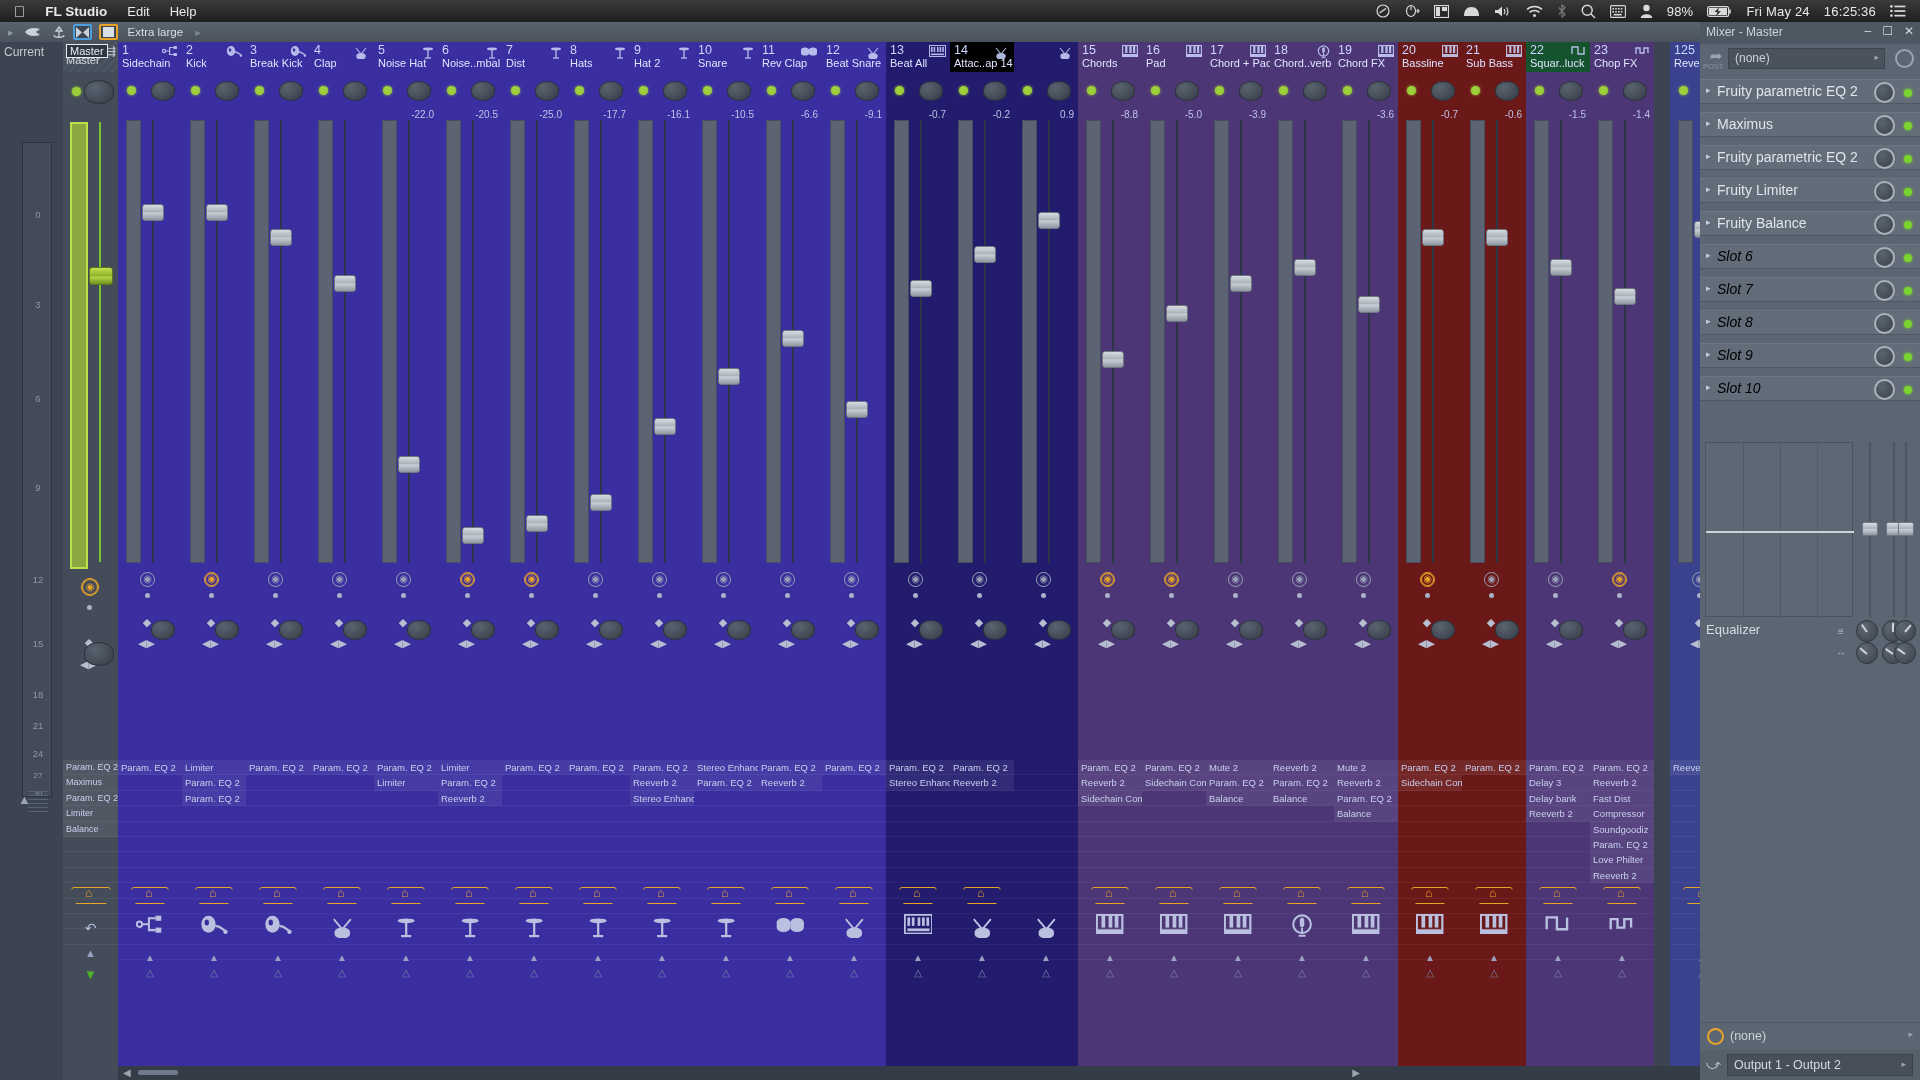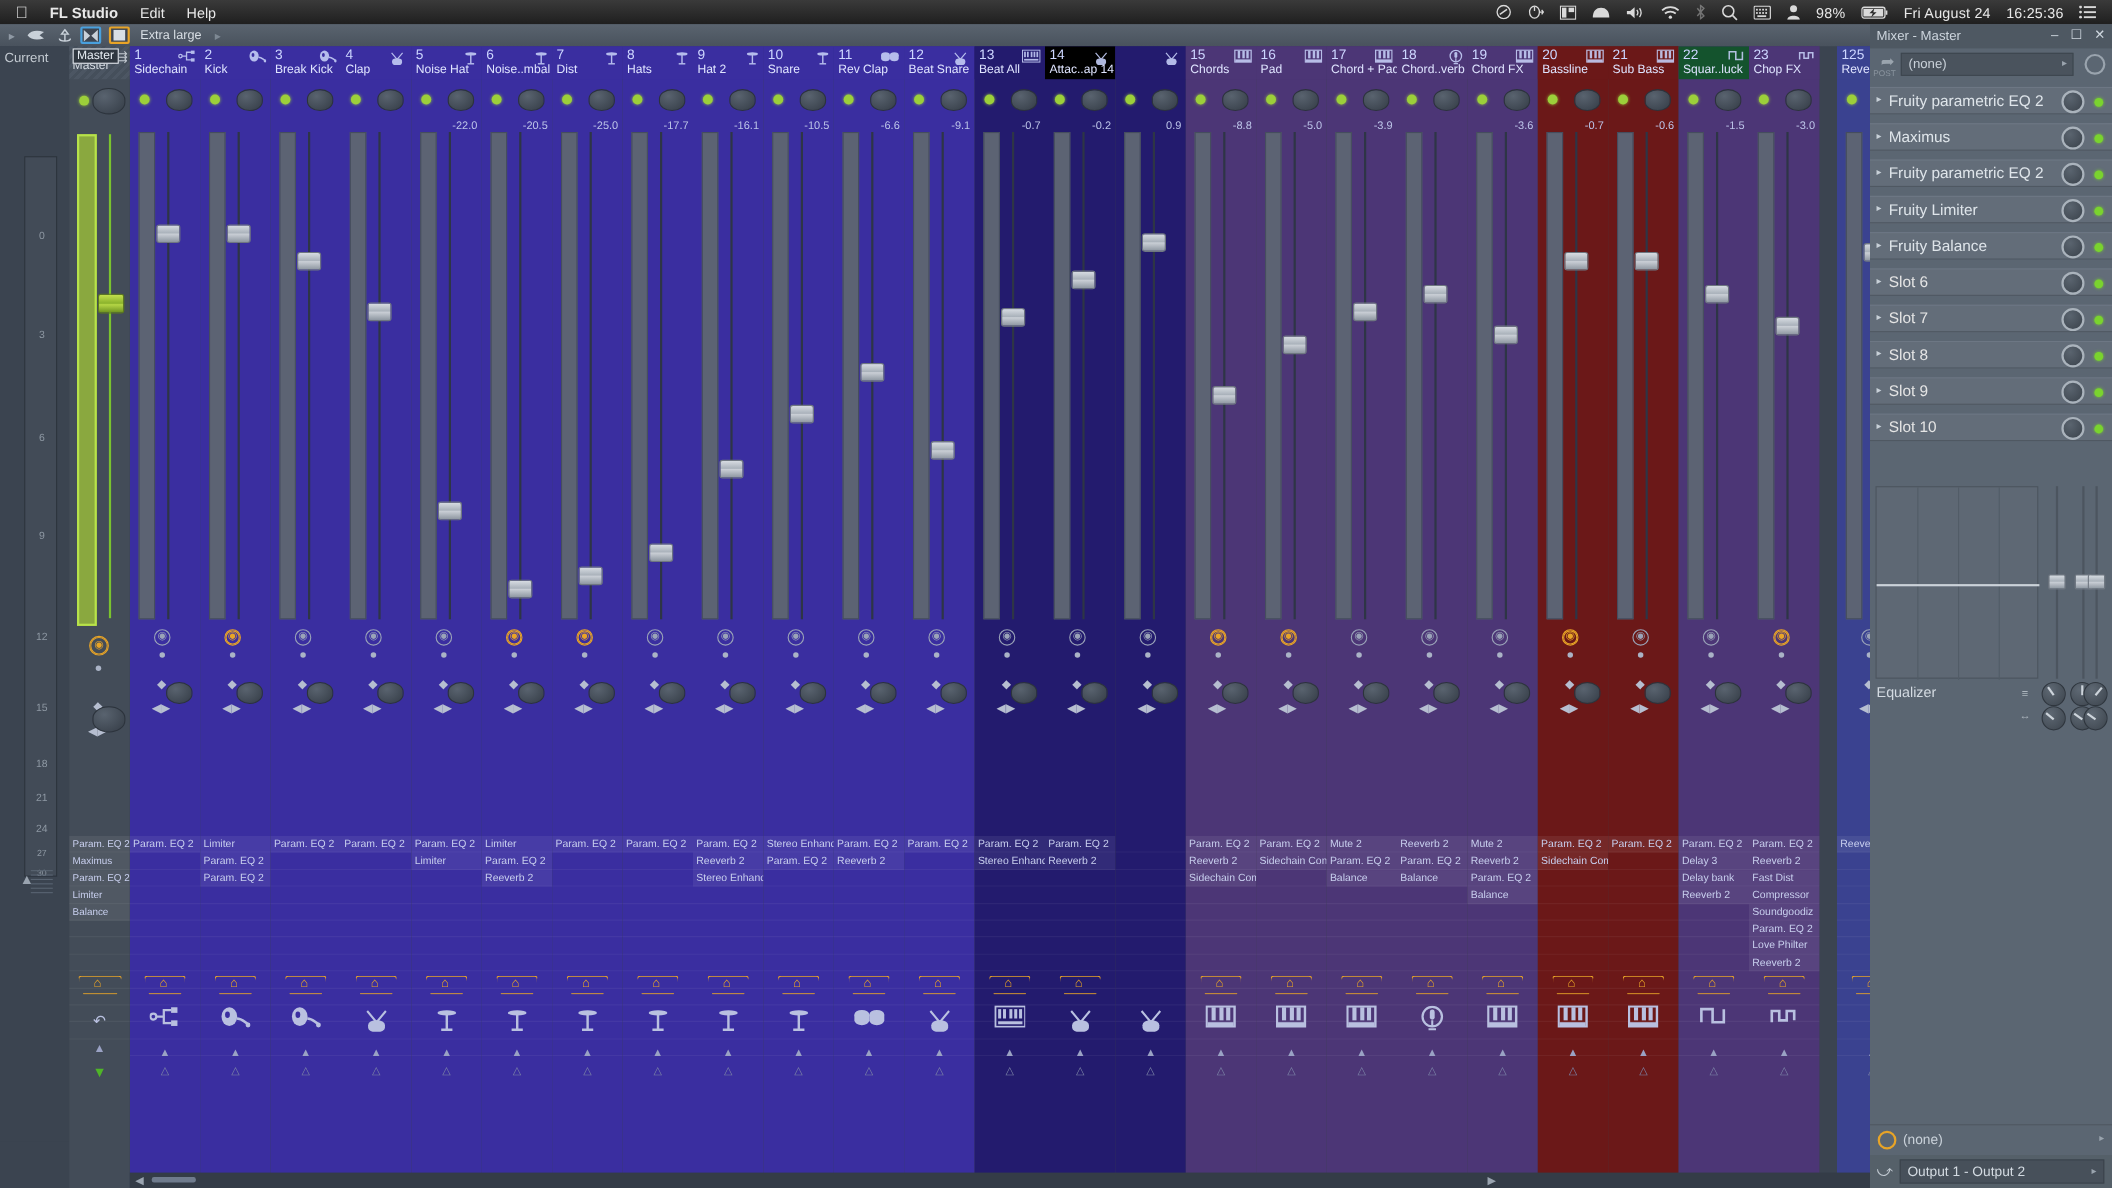--- a/index.html
+++ b/index.html
@@ -130,21 +130,21 @@
     background:#4a535d; border:1px solid #3d464f; color:#c9d1d9; font-size:12px;
     padding:2px 0 0 6px; }
   #rpsel .combo .arr { position:absolute; right:5px; top:3px; font-size:9px; color:#9aa4ae; }
   #rpsel .clock { position:absolute; right:6px; top:5px; width:19px; height:19px;
     border-radius:50%; border:2px solid #9aa4ae; }
 
   .slotrow { position:absolute; left:0; width:220px; height:25px;
     background:#636d79; border-top:1px solid #6d7784; border-bottom:1px solid #4f5862; }
   .slotrow .exp { position:absolute; left:6px; top:5px; font-size:9px; color:#c8d0d8; }
   .slotrow .nm { position:absolute; left:17px; top:3px; font-size:14px; color:#dfe5ea; }
-  .slotrow .nm.empty { color:#e5e5e5; }
+  .slotrow .nm.empty { color:#000000; font-style:italic; }
   .slotrow .kb { position:absolute; right:25px; top:2px; width:21px; height:21px;
     border-radius:50%; background:radial-gradient(ellipse at 35% 30%,#5a646f,#3a424b);
     border:2px solid #aab3bc; }
   .slotrow .sled { position:absolute; right:8px; top:9px; width:8px; height:8px;
     border-radius:50%; background:#7ad32e; box-shadow:0 0 3px #7ad32e; }
 
   #eqbox { position:absolute; left:5px; top:420px; width:148px; height:175px;
     background:#5e6874; border:1px solid #4b545e; }
   #eqbox .vl { position:absolute; top:0; width:1px; height:175px; background:#525c67; }
   #eqbox .hline { position:absolute; left:0; top:88px; width:148px; height:2px;
@@ -268,21 +268,21 @@
     </span>
     <span class="clocktxt">98%</span>
     <span class="ic">
       <svg width="25" height="13" viewBox="0 0 25 13">
           <rect x="0.6" y="1.6" width="21" height="9.8" rx="2" fill="none" stroke="#e8e8e8" stroke-width="1.2"></rect>
           <rect x="2" y="3" width="18" height="7" fill="#e8e8e8"></rect>
           <path d="M12 2.5 L7.5 7 h3 L9 11 L14 6.2 h-3 Z" fill="#2a2a2a"></path>
           <path d="M23 4.5 v4" stroke="#e8e8e8" stroke-width="1.6"></path>
         </svg>
     </span>
-    <span class="clocktxt">Fri August 24</span>
+    <span class="clocktxt">Fri May 24</span>
     <span class="clocktxt">16:25:36</span>
     <span class="ic">
       <svg width="16" height="12" viewBox="0 0 16 12">
           <g fill="#e8e8e8">
             <circle cx="1.4" cy="1.4" r="1.3"></circle>
             <circle cx="1.4" cy="6" r="1.3"></circle>
             <circle cx="1.4" cy="10.6" r="1.3"></circle>
             <rect x="4.4" y="0.6" width="11" height="1.7"></rect>
             <rect x="4.4" y="5.2" width="11" height="1.7"></rect>
             <rect x="4.4" y="9.8" width="11" height="1.7"></rect>
@@ -1538,21 +1538,21 @@
         <div class="thdr" style="background: rgb(76, 54, 118);">
           <span class="tnum">23</span>
           <span class="ticon"><svg width="15" height="11" viewBox="0 0 15 11">
               <path d="M1 9 V3 h4 V8 h4 V3 h4 V8" fill="none" stroke="#c3ccf5" stroke-width="1.4"></path>
             </svg></span>
           <span class="tname">Chop FX</span>
         </div>
         <div class="tbody">
           <div class="led"></div>
           <div class="knob"></div>
-          <div class="dbval">-3.0</div>
+          <div class="dbval">-1.4</div>
           <div class="meter"></div>
           <div class="faderTrack"></div>
           <div class="faderHandle" style="top:216px"></div>
           <div class="recbtn on">◉</div>
           <div class="dotsm"></div>
           <div class="updn">◆</div>
           <div class="lrico">◀▶</div>
           <div class="knob2"></div>
         </div>
         <div class="fxlist">

